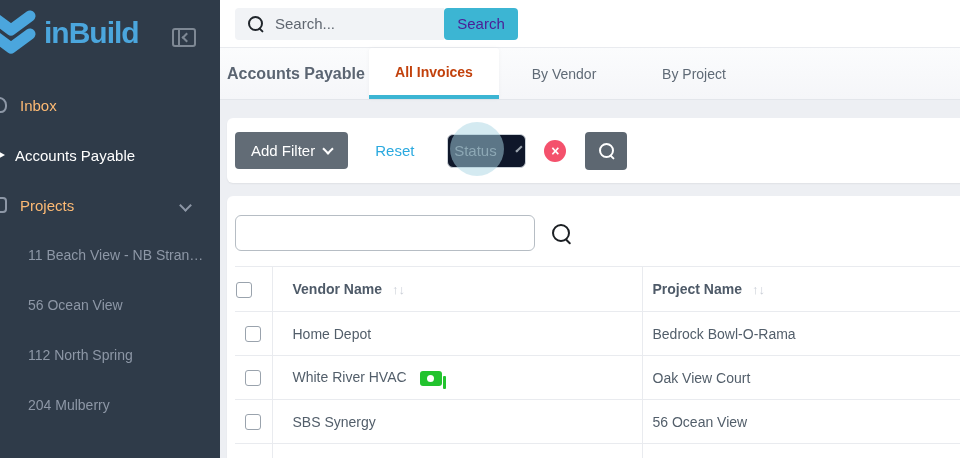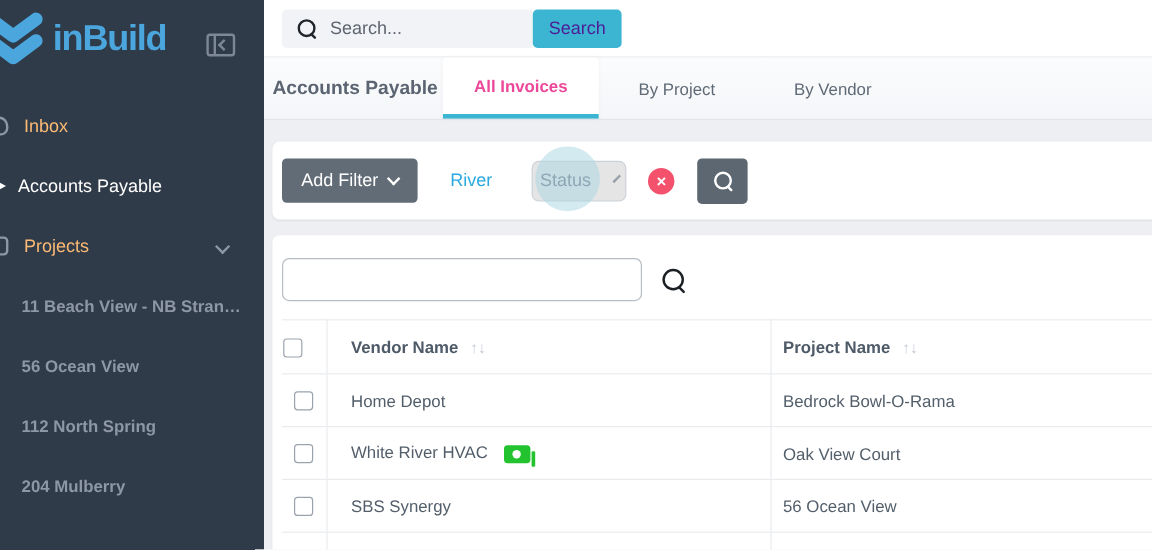--- a/index.html
+++ b/index.html
@@ -24,22 +24,22 @@
   .nav li{height:50px;display:flex;align-items:center;color:#fdba74;font-size:15px;cursor:pointer;}
   .nav li.active{color:#ffffff;}
   .side-icon{flex:none;width:16px;height:16px;margin-left:-9px;margin-right:13px;
     border:2px solid #8d97a6;border-radius:4px;box-sizing:border-box;}
   .side-icon.round{border-radius:50% 50% 40% 40%;}
   .arrow-ico{flex:none;width:0;height:0;margin-left:-4px;margin-right:10px;
     border-left:9px solid #ffffff;border-top:5px solid transparent;border-bottom:5px solid transparent;}
   .nav .chev-down{margin-left:auto;margin-right:30px;width:7px;height:7px;
     border-right:2px solid #8d97a6;border-bottom:2px solid #8d97a6;transform:rotate(45deg);}
   .subnav{list-style:none;margin:0;padding:0;}
-  .subnav li{height:50px;display:flex;align-items:center;padding-left:18px;
-    color:#8d97a6;font-size:14px;cursor:pointer;white-space:nowrap;font-weight:bold;}
+  .subnav li{height:50px;display:flex;align-items:center;padding-left:28px;
+    color:#8d97a6;font-size:14px;cursor:pointer;white-space:nowrap;}
   
   .main{position:absolute;left:220px;top:0;right:0;height:458px;}
   .topbar{height:48px;background:#ffffff;border-bottom:1px solid #e9ebef;
     display:flex;align-items:center;padding-left:15px;box-sizing:border-box;}
   .search-wrap{width:209px;height:32px;background:#f1f3f6;border-radius:4px 0 0 4px;
     display:flex;align-items:center;padding-left:13px;box-sizing:border-box;}
   .mag{position:relative;display:inline-block;width:11px;height:11px;
     border:2px solid currentColor;border-radius:50%;flex:none;}
   .mag::after{content:'';position:absolute;width:2px;height:6px;background:currentColor;
     left:10px;top:9px;transform:rotate(-45deg);border-radius:1px;}
@@ -49,35 +49,35 @@
   .search-wrap input::placeholder{color:#5f6670;}
   .search-btn{width:74px;height:32px;border:0;border-radius:4px;cursor:pointer;
     background:var(--accent,#3cb5d3);color:#4c1d95;font-size:15px;font-family:inherit;}
   
   .tabrow{height:52px;background:linear-gradient(#fbfcfd,#f5f6f9);
     border-bottom:1px solid #e3e6eb;display:flex;align-items:stretch;box-sizing:border-box;}
   .page-title{width:142px;flex:none;margin-left:7px;display:flex;align-items:center;
     font-size:16px;font-weight:bold;color:#5b6572;}
   .tab{width:130px;flex:none;display:flex;align-items:center;justify-content:center;
     font-size:14px;color:#5f6a76;cursor:pointer;box-sizing:border-box;}
-  .tab.active{background:#ffffff;color:#ec4899;font-weight:bold;
+  .tab.active{background:#ffffff;color:#c2410c;font-weight:bold;
     border-bottom:4px solid var(--accent,#3cb5d3);border-radius:3px 3px 0 0;
     box-shadow:0 0 4px rgba(0,0,0,0.04);}
   
   .filter-card{position:absolute;left:7px;top:118px;right:-20px;height:65px;
     background:#fff;border-radius:6px;box-shadow:0 1px 2px rgba(0,0,0,0.06);
     display:flex;align-items:center;padding-left:8px;box-sizing:border-box;}
   .addfilter-btn{height:37px;padding:0 16px;border:0;border-radius:4px;cursor:pointer;
     background:var(--button-gray,#626c76);color:#fff;font-size:15px;font-family:inherit;
     display:flex;align-items:center;gap:9px;}
   .chev-w{display:inline-block;width:6px;height:6px;border-right:2px solid #fff;
     border-bottom:2px solid #fff;transform:rotate(45deg);margin-top:-3px;}
   .reset-link{margin-left:27px;color:var(--link-blue,#2aa9df);font-size:15px;cursor:pointer;}
   .status-wrap{position:relative;margin-left:33px;width:79px;height:34px;}
-  .status-btn{position:relative;z-index:2;width:79px;height:34px;background:#e5e5e5;
+  .status-btn{position:relative;z-index:2;width:79px;height:34px;background:#0f172a;
     border:1px solid #ccd2d8;border-radius:6px;cursor:pointer;font-family:inherit;
     color:#707a86;font-size:15px;display:flex;align-items:center;justify-content:center;gap:21px;}
   .chev-g{display:inline-block;width:6px;height:6px;border-right:2px solid #9aa3ad;
     border-bottom:2px solid #9aa3ad;transform:rotate(45deg);margin-top:-3px;}
   .halo{position:absolute;z-index:3;left:3px;top:-12px;width:54px;height:54px;border-radius:50%;
     background:rgba(170,213,228,0.5);pointer-events:none;}
   .clear-btn{margin-left:18px;width:22px;height:22px;border:0;border-radius:50%;cursor:pointer;
     background:var(--danger-red,#f4516c);color:#fff;font-size:14px;font-weight:bold;
     line-height:22px;text-align:center;padding:0;font-family:inherit;}
   .filter-search-btn{margin-left:19px;width:42px;height:38px;border:0;border-radius:4px;
@@ -158,30 +158,30 @@
     <div class="search-wrap">
       <span class="mag"></span>
       <input type="text" placeholder="Search..." style="">
     </div>
     <button class="search-btn">Search</button>
   </div>
 
   <div class="tabrow">
     <div class="page-title">Accounts Payable</div>
     <div class="tab active">All Invoices</div>
+    <div class="tab">By Vendor</div>
     <div class="tab">By Project</div>
-    <div class="tab">By Vendor</div>
   </div>
 
   <div class="filter-card">
     <button class="addfilter-btn">
       <span>Add Filter</span>
       <span class="chev-w"></span>
     </button>
-    <span class="reset-link">River</span>
+    <span class="reset-link">Reset</span>
     <span class="status-wrap">
       <button class="status-btn">
         <span>Status</span>
         <span class="chev-g"></span>
       </button>
       <span class="halo"></span>
     </span>
     <button class="clear-btn">×</button>
     <button class="filter-search-btn">
       <span class="mag"></span>

